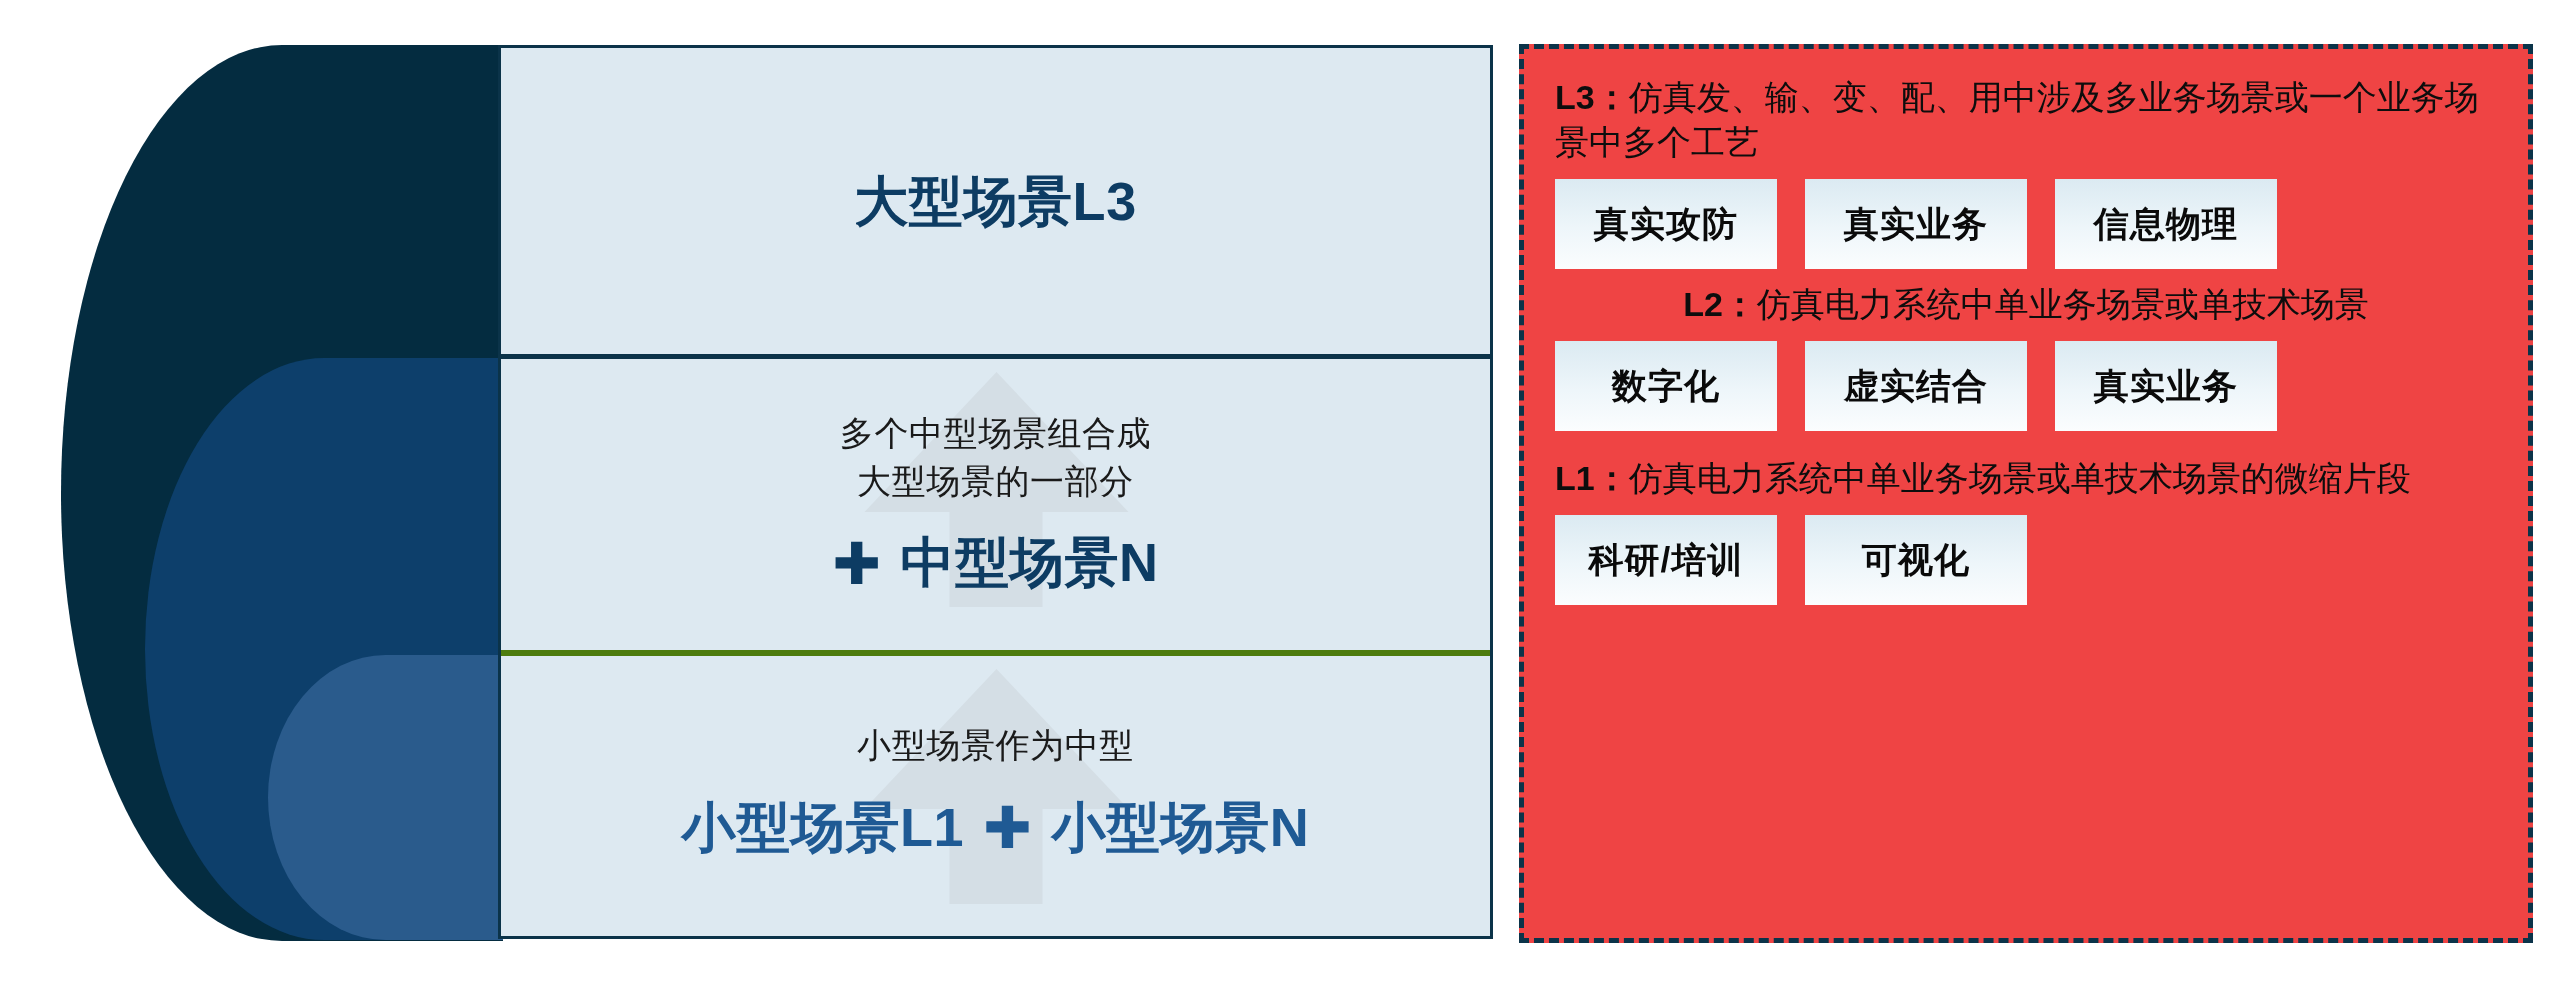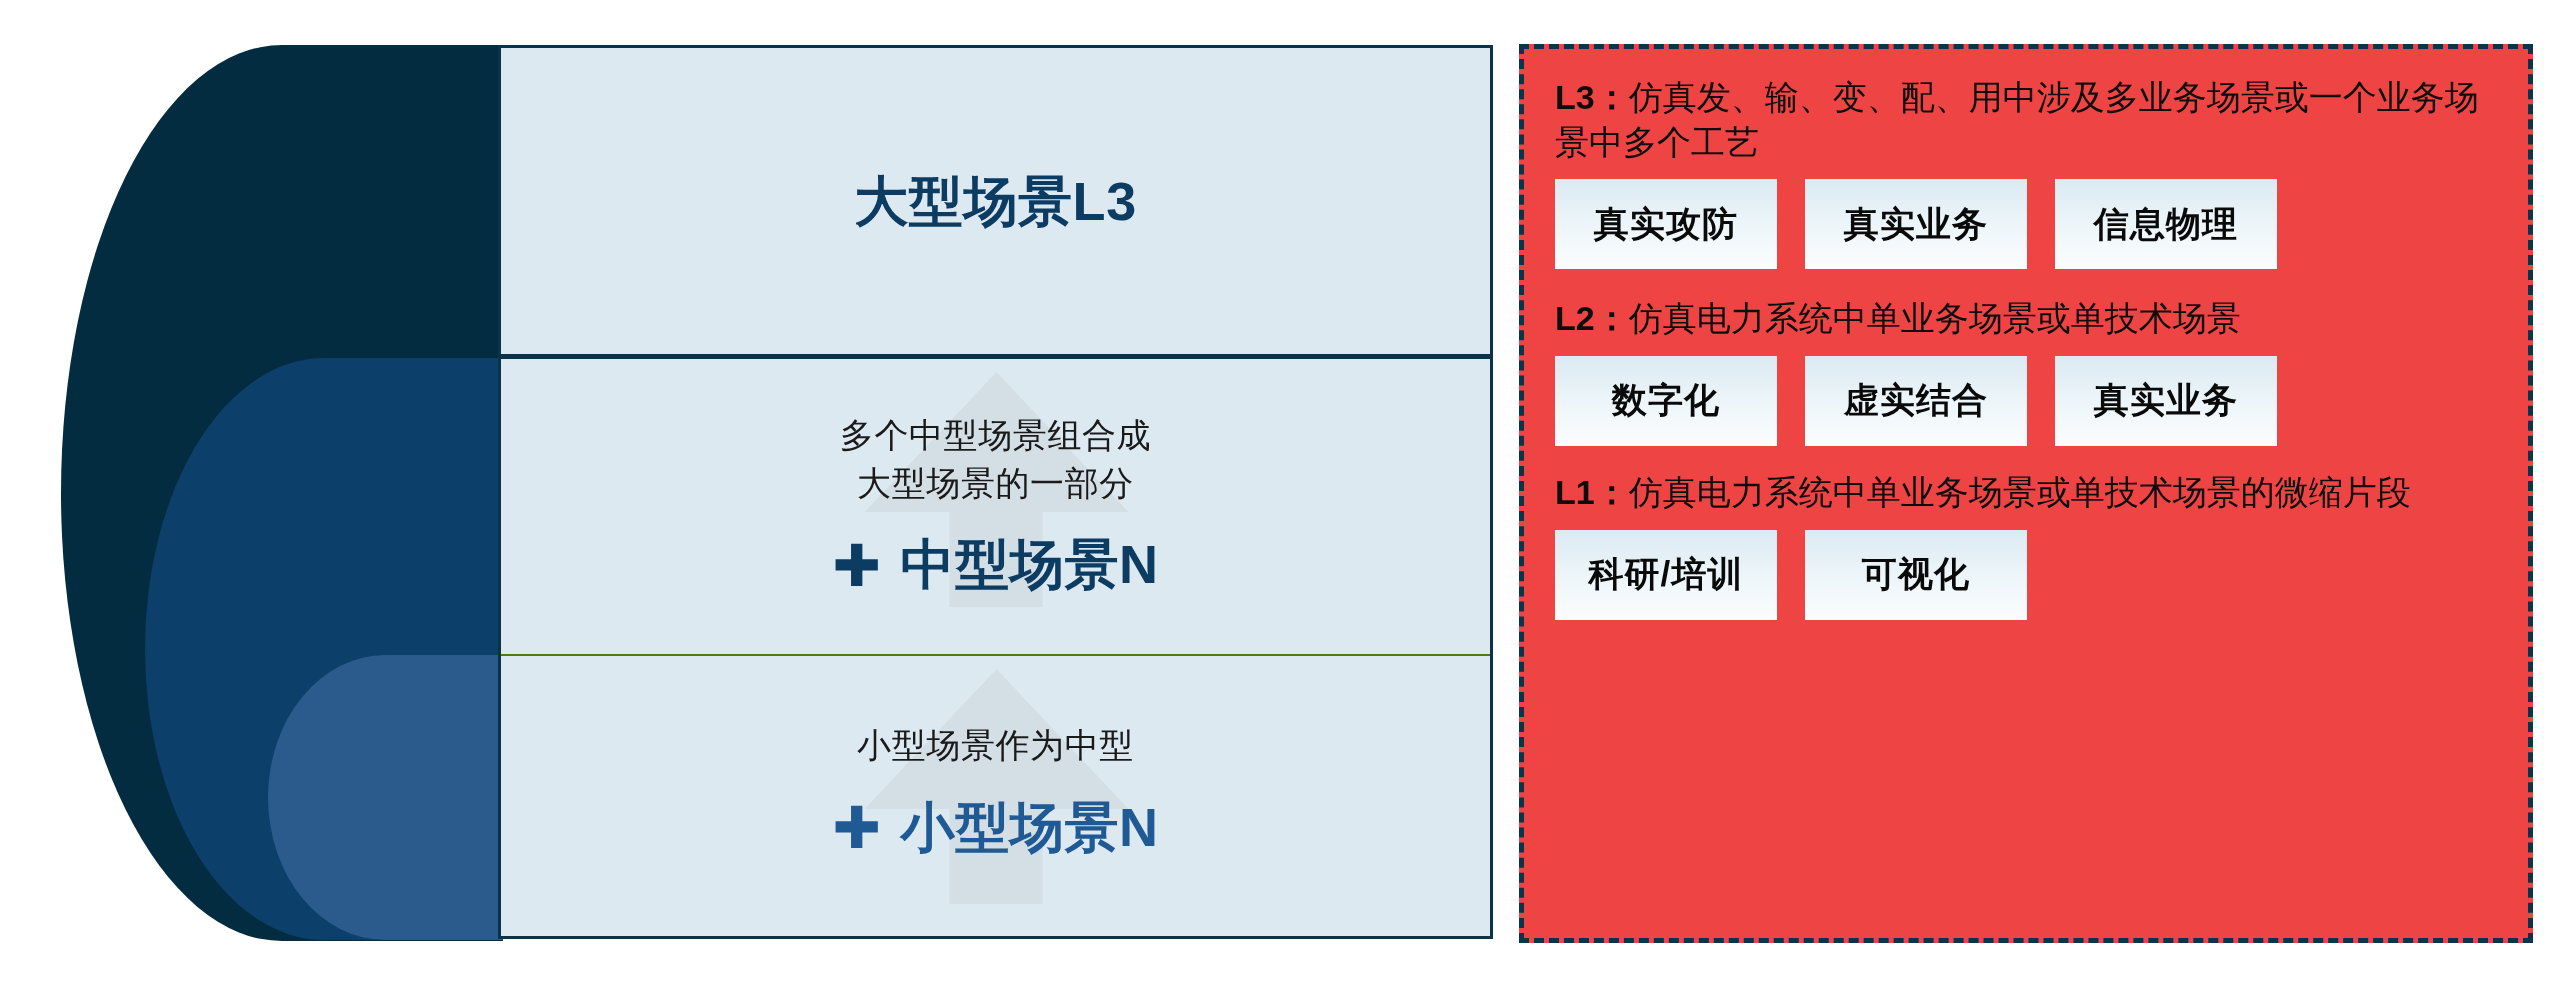--- a/index.html
+++ b/index.html
@@ -24,21 +24,21 @@
   #left-panel{
     position:absolute;left:498px;top:45px;width:995px;height:894px;
     background:#dde9f1;border:3.9px solid #0b3349;box-sizing:border-box;
   }
   .tier{
     position:relative;box-sizing:border-box;
     display:flex;flex-direction:column;align-items:center;justify-content:center;
     overflow:hidden;
   }
   #tier-l3{height:311px;border-bottom:5px solid #0b3349;}
-  #tier-l2{height:297px;border-bottom:2px solid #4d7c0f;}
+  #tier-l2{height:297px;border-bottom:6px solid #4d7c0f;}
   #tier-l1{height:274px;}
 
   
   .arrow-watermark{
     position:absolute;left:50%;transform:translateX(-50%);
     top:13.4px;width:263px;height:235px;pointer-events:none;
   }
   .arrow-watermark .head{
     position:absolute;left:0;top:0;width:0;height:0;
     border-left:132px solid transparent;border-right:132px solid transparent;
@@ -66,21 +66,21 @@
   .plus-sign{font-size:58px;font-weight:bold;line-height:0.8;}
 
   
   #right-panel{
     position:absolute;left:1519px;top:44px;width:1014px;height:899px;
     background:#ef4444;border:5px dashed #0b3349;box-sizing:border-box;
     padding:26px 31px 0 31px;
   }
   .level-block{margin-bottom:12.3px;}
   #block-l1{margin-top:24.6px;}
-  #block-l2{margin-top:27px;}
+  #block-l2{margin-top:12px;text-align:center;}
   .level-desc{
     font-size:34px;line-height:1.32;color:#0d0d0d;letter-spacing:0px;
     margin:0 0 14.6px 0;
   }
   .level-desc .lvl{font-weight:bold;}
   .tag-row{display:flex;gap:28px;}
   .tag{
     background:linear-gradient(180deg,#dbeaf2 0%,#eef6fa 55%,#fbfdfe 100%);
     height:90px;display:flex;align-items:center;justify-content:center;
     font-size:35px;font-weight:bold;color:#0a0a0a;letter-spacing:1.1px;
@@ -121,20 +121,21 @@
 
     <div class="tier" id="tier-l1">
       <div class="arrow-watermark">
         <div class="head"></div>
           <div class="shaft"></div>
       </div>
       <div class="tier-desc">
         <div>小型场景作为中型</div>
       </div>
       <div class="tier-title" id="l1-title">
+        <span>小型场景L1</span>
         <span class="plus-sign">✚</span>
         <span>小型场景N</span>
       </div>
     </div>
 
   </div>
 </div>
 
 <div id="right-panel">
 

